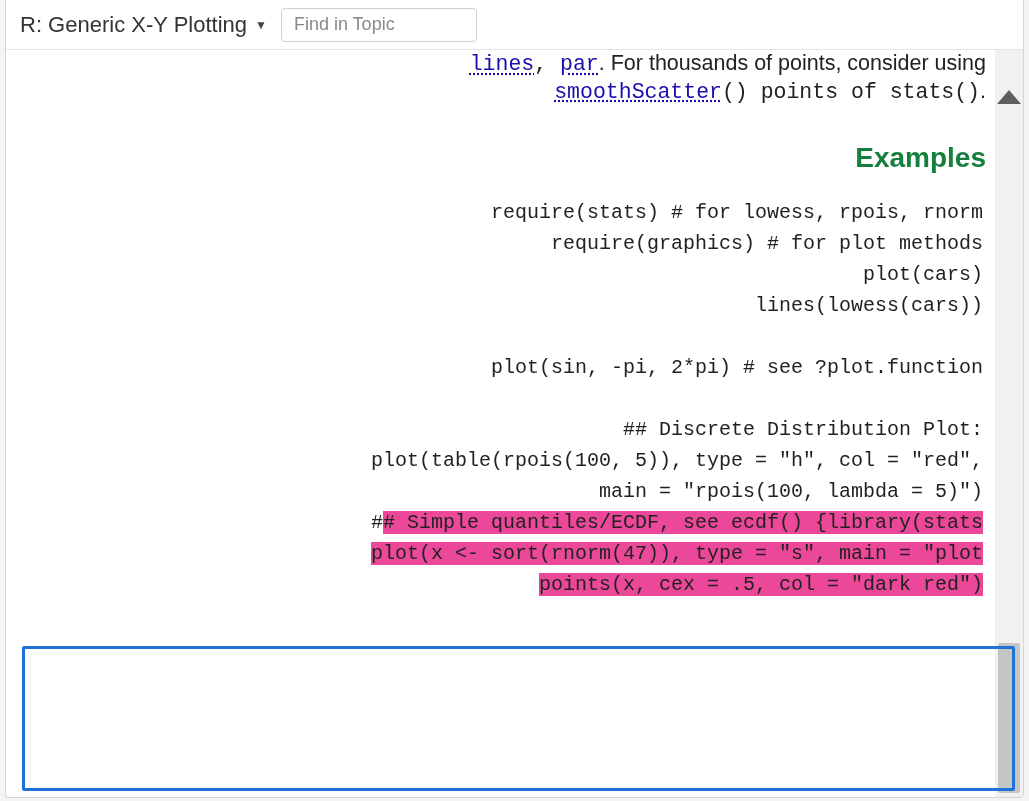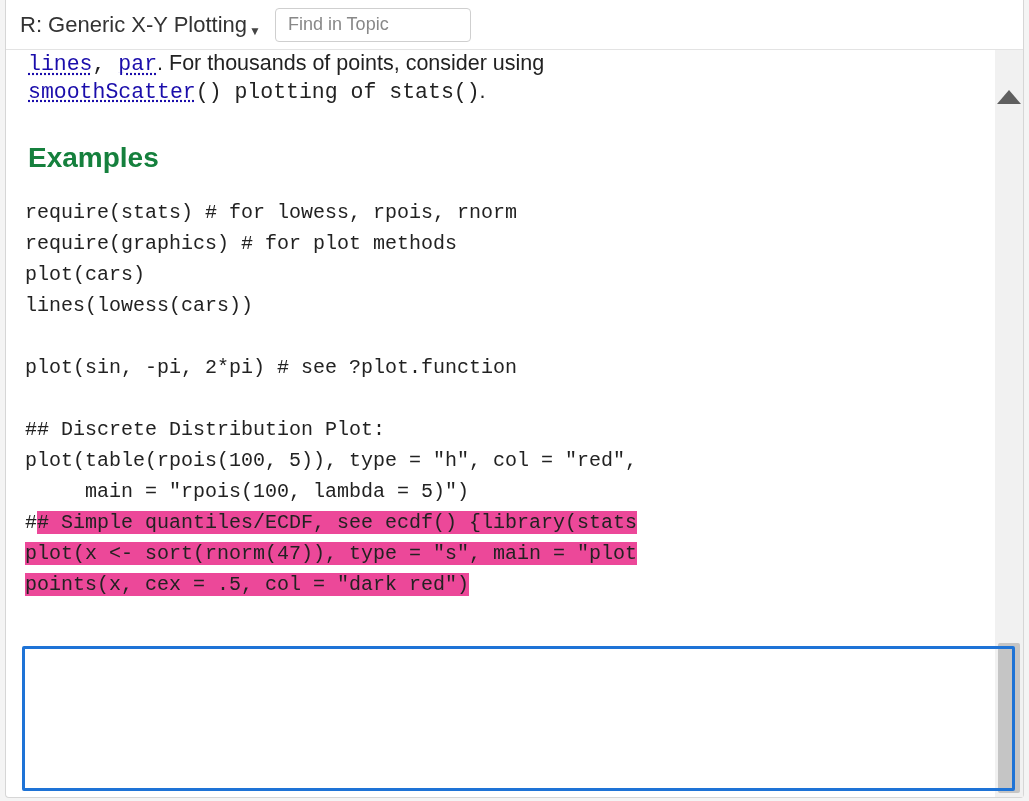--- a/index.html
+++ b/index.html
@@ -32,21 +32,22 @@
       display: flex;
       align-items: center;
       padding: 0 14px;
       gap: 14px;
       position: relative;
       z-index: 2;
       background: #fff;
     }
     .title-group {
       display: flex;
-      align-items: flex-end;
+      align-items: center;
+      gap: 6px;
       font-size: 22px;
       color: #333;
     }
     .title-group .caret {
       font-size: 12px;
       color: #444;
       margin-left: 2px;
     }
     .find-box {
       height: 34px;
@@ -91,28 +92,29 @@
       bottom: 4px;
       width: 22px;
       height: 150px;
       background: #c5c5c5;
       border-radius: 2px;
       cursor: pointer;
     }
     .content {
       position: absolute;
       left: 0;
-      right: 24px;
+      right: 37px;
       top: 0;
       height: 100%;
       padding: 0 0 0 22px;
       font-size: 21.5px;
       color: #222;
       line-height: 1.25;
       overflow: hidden;
+      text-align: right;
     }
     .content p { margin: 0; }
     .cutoff {
       margin-top: -13px;
     }
     .monolink {
       font-family: "Courier New", Courier, monospace;
       color: #1a0dab;
       text-decoration: underline dotted;
       text-underline-offset: 3px;
@@ -173,21 +175,21 @@
     <input class="find-box" type="text" placeholder="Find in Topic" style="">
   </div>
 
   <div class="content-wrap">
 
     <div class="content">
 
       <p class="cutoff">
         <span class="monolink">lines</span><span class="mono">, </span><span class="monolink">par</span><span>. For thousands of points, consider using</span>
         <br>
-        <span class="monolink">smoothScatter</span><span class="mono">() plotting of </span><span class="mono">stats()</span><span>.</span>
+        <span class="monolink">smoothScatter</span><span class="mono">() points of </span><span class="mono">stats()</span><span>.</span>
       </p>
 
 
       <h3 class="sec">Examples</h3>
 
       <div class="code-area overflow-clip">
         <pre class="code">require(stats) # for lowess, rpois, rnorm
 require(graphics) # for plot methods
 plot(cars)
 lines(lowess(cars))

